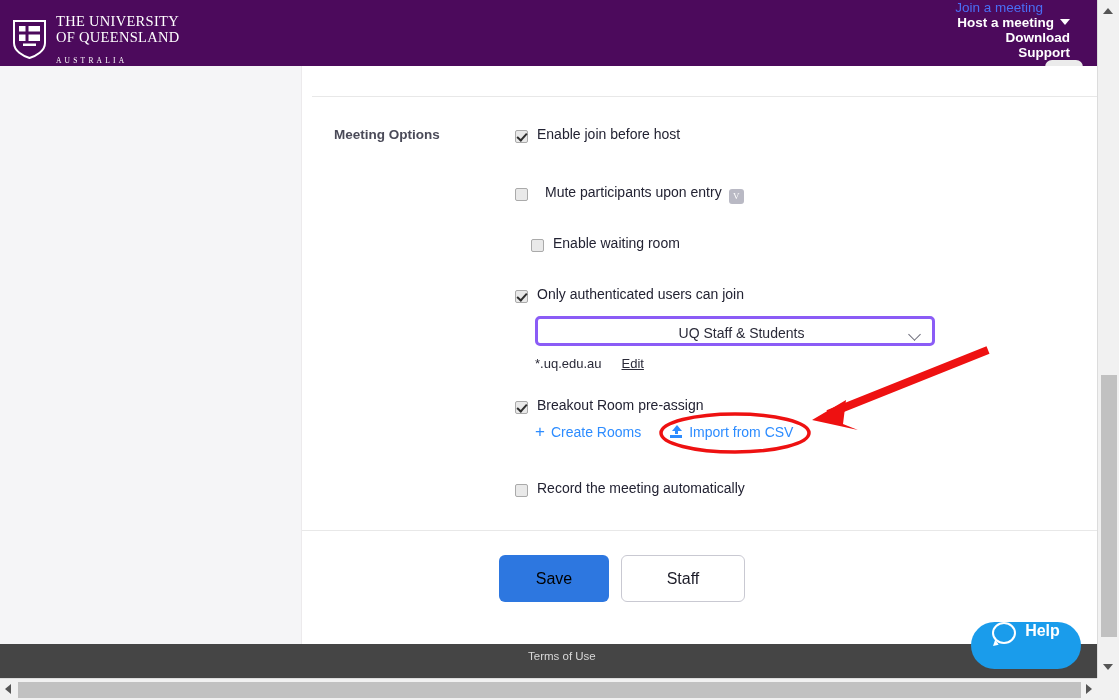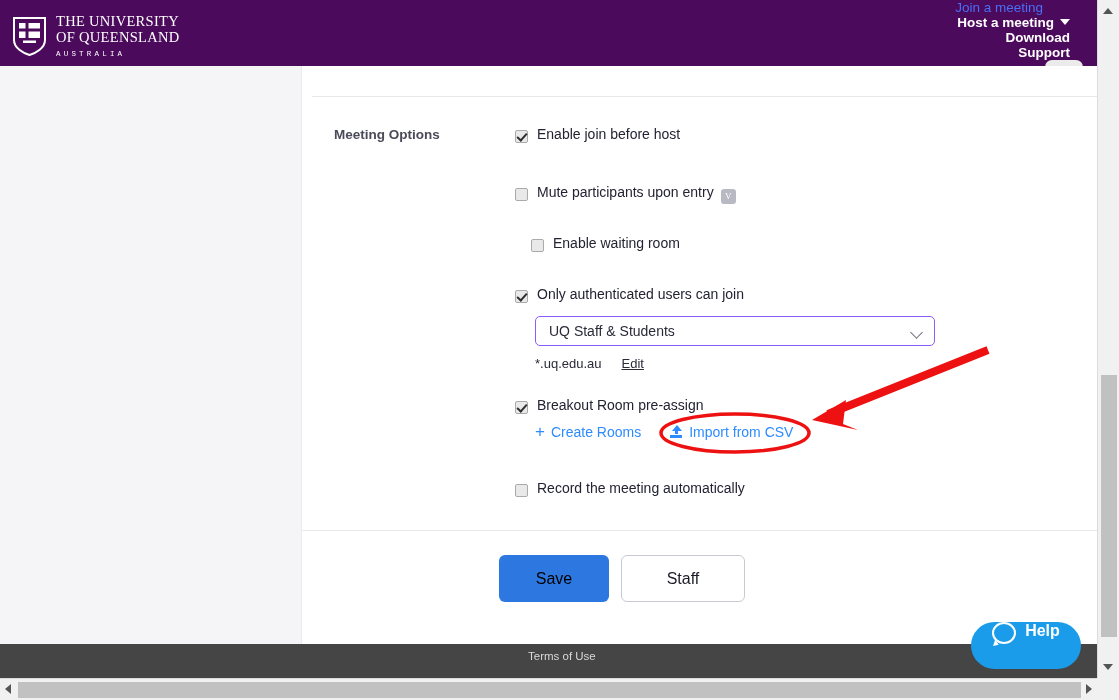--- a/index.html
+++ b/index.html
@@ -49,24 +49,24 @@
     line-height: 1.12;
   }
   .logo-l1, .logo-l2 {
     font-family: "Liberation Serif", serif;
     font-size: 14.5px;
     letter-spacing: .3px;
     white-space: nowrap;
     font-weight: 400;
   }
   .logo-l3 {
-    font-family: Liberation Mono, monospace;
+    font-family: Liberation Serif, serif;
     font-size: 7.5px;
     letter-spacing: 3.2px;
-    margin-top: 5px;
+    margin-top: 12px;
   }
 
   #nav {
     position: absolute;
     right: 14px; top: 0;
     height: 78px;
     display: flex;
     align-items: flex-end;
     gap: 0;
     flex-direction: column;
@@ -198,28 +198,29 @@
     vertical-align: -2px;
     font-family: "Liberation Serif", serif;
     cursor: pointer;
   }
 
   #select-auth {
     position: absolute;
     left: 233px; top: 250px;
     width: 400px; height: 30px;
     box-sizing: border-box;
-    border: 1px solid #8b5cf6;
+    border: 3px solid #8b5cf6;
     border-radius: 5px;
     background: #ffffff;
     font-size: 14px;
     color: #2a2a38;
     line-height: 28px;
     padding-left: 13px;
     cursor: pointer;
+    text-align: center;
   }
   #select-auth .chev {
     position: absolute;
     right: 13px; top: 11px;
     width: 8px; height: 8px;
     border: solid #6a6a78;
     border-width: 0 1.4px 1.4px 0;
     transform: rotate(45deg);
   }
   #domain-row {
@@ -477,21 +478,21 @@
   <div id="content">
     <div id="content-divider-top"></div>
 
     <div id="label-meeting-options">Meeting Options</div>
 
     <div class="opt" style="top:61px;">
       <span class="cb checked"></span>
       <span class="opt-label">Enable join before host</span>
     </div>
 
-    <div class="opt" style="top:119px;">
+    <div class="opt" style="top:119px;gap:8px;">
       <span class="cb"></span>
       <span class="opt-label"><span>Mute participants upon entry</span><span class="badge-icon">V</span></span>
     </div>
 
     <div class="opt" style="top:170px;margin-left:16px;">
       <span class="cb"></span>
       <span class="opt-label">Enable waiting room</span>
     </div>
 
     <div class="opt" style="top:221px;">

